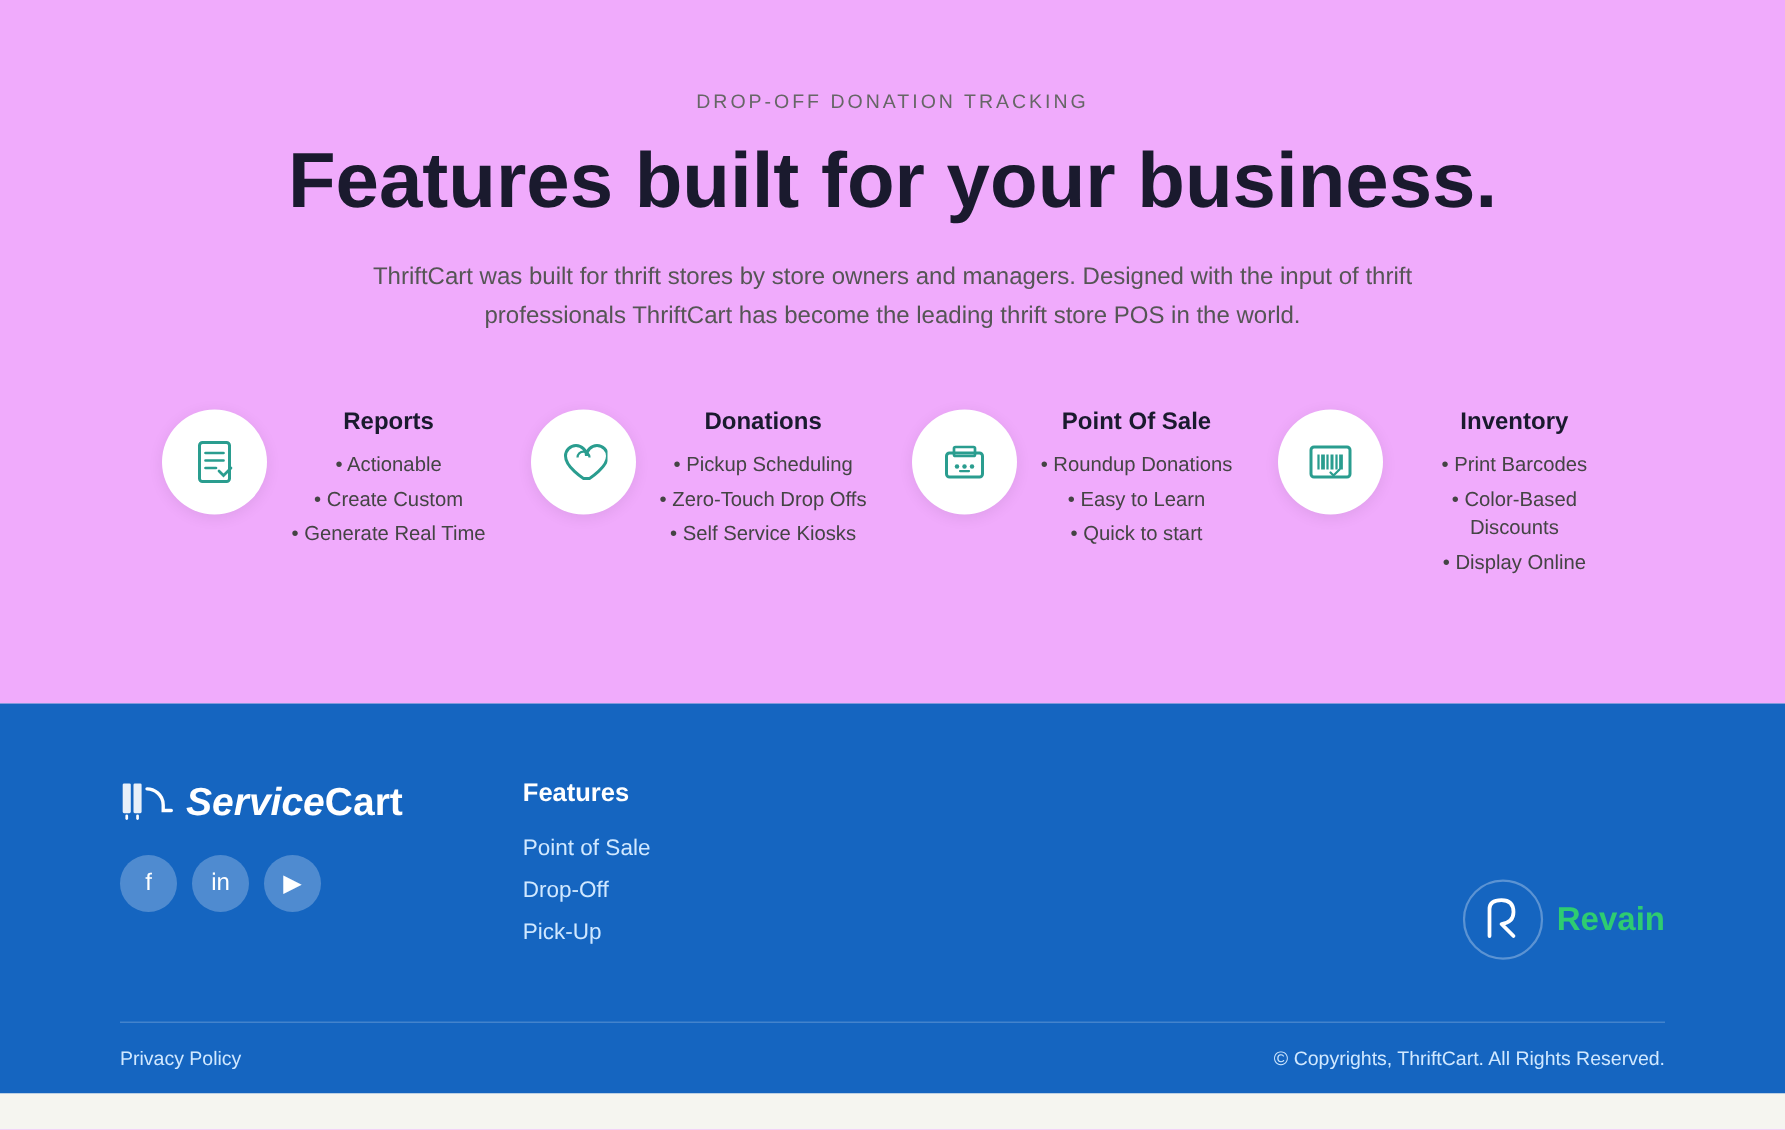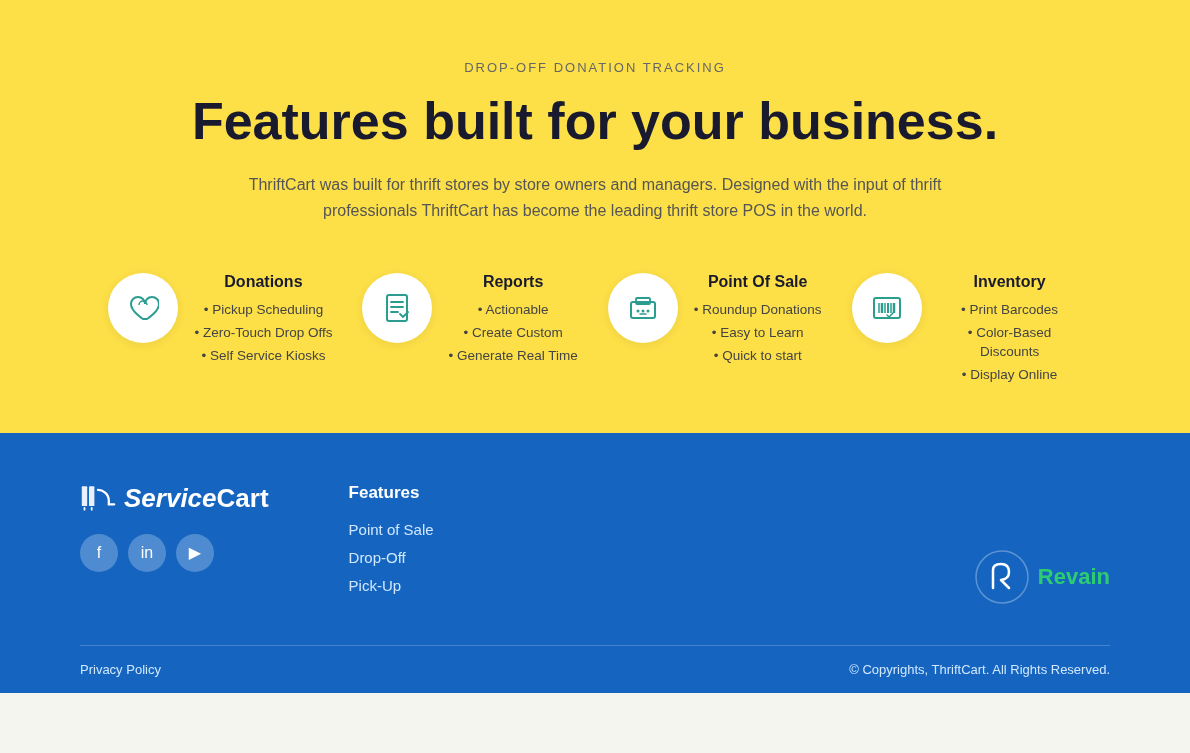--- a/index.html
+++ b/index.html
@@ -1,21 +1,21 @@
 <!DOCTYPE html>
 <html><head>
   <meta charset="utf-8">
   <style>
     * { margin: 0; padding: 0; box-sizing: border-box; }
     body { font-family: 'Arial', sans-serif; background: #f5f5f0; }
 
     
     .top-section {
-      background: #fde047;
-      padding: 60px 20px 44px;
+      background: #f0abfc;
+      padding: 60px 20px 80px;
       text-align: center;
     }
     .section-label {
       font-size: 13px;
       letter-spacing: 2px;
       color: #666;
       text-transform: uppercase;
       margin-bottom: 18px;
     }
     .main-heading {
@@ -182,48 +182,48 @@
 <div class="top-section">
   <div class="section-label">DROP-OFF DONATION TRACKING</div>
   <h1 class="main-heading">Features built for your business.</h1>
   <p class="sub-description">ThriftCart was built for thrift stores by store owners and managers. Designed with the input of thrift professionals ThriftCart has become the leading thrift store POS in the world.</p>
 
   <div class="features-row">
 
     <div class="feature-card">
       <div class="icon-circle">
         <svg viewBox="0 0 32 32" fill="none">
+          <rect x="6" y="3" width="20" height="26" rx="2" stroke="#2a9d8f" stroke-width="2" fill="none"></rect>
+          <path d="M10 10h12M10 15h12M10 20h7" stroke="#2a9d8f" stroke-width="1.8" stroke-linecap="round"></path>
+          <path d="M19 22l3 3 5-5" stroke="#2a9d8f" stroke-width="1.8" stroke-linecap="round" fill="none"></path>
+        </svg>
+      </div>
+      <div class="feature-info">
+        <h3>Reports</h3>
+        <ul>
+          <li>Actionable</li>
+          <li>Create Custom</li>
+          <li>Generate Real Time</li>
+        </ul>
+      </div>
+    </div>
+
+    <div class="feature-card">
+      <div class="icon-circle">
+        <svg viewBox="0 0 32 32" fill="none">
           <path d="M16 27s-12-7.5-12-15a7 7 0 0114 0 7 7 0 0114 0c0 7.5-12 15-12 15z" stroke="#2a9d8f" stroke-width="2" fill="none"></path>
           <path d="M12 13a4 4 0 018 0" stroke="#2a9d8f" stroke-width="1.5" fill="none"></path>
         </svg>
       </div>
       <div class="feature-info">
         <h3>Donations</h3>
         <ul>
           <li>Pickup Scheduling</li>
           <li>Zero-Touch Drop Offs</li>
           <li>Self Service Kiosks</li>
-        </ul>
-      </div>
-    </div>
-
-    <div class="feature-card">
-      <div class="icon-circle">
-        <svg viewBox="0 0 32 32" fill="none">
-          <rect x="6" y="3" width="20" height="26" rx="2" stroke="#2a9d8f" stroke-width="2" fill="none"></rect>
-          <path d="M10 10h12M10 15h12M10 20h7" stroke="#2a9d8f" stroke-width="1.8" stroke-linecap="round"></path>
-          <path d="M19 22l3 3 5-5" stroke="#2a9d8f" stroke-width="1.8" stroke-linecap="round" fill="none"></path>
-        </svg>
-      </div>
-      <div class="feature-info">
-        <h3>Reports</h3>
-        <ul>
-          <li>Actionable</li>
-          <li>Create Custom</li>
-          <li>Generate Real Time</li>
         </ul>
       </div>
     </div>
 
     <div class="feature-card">
       <div class="icon-circle">
         <svg viewBox="0 0 32 32" fill="none">
           <rect x="4" y="10" width="24" height="16" rx="2" stroke="#2a9d8f" stroke-width="2" fill="none"></rect>
           <rect x="9" y="6" width="14" height="6" rx="1" stroke="#2a9d8f" stroke-width="1.8" fill="none"></rect>
           <circle cx="11" cy="19" r="1.5" fill="#2a9d8f"></circle>

